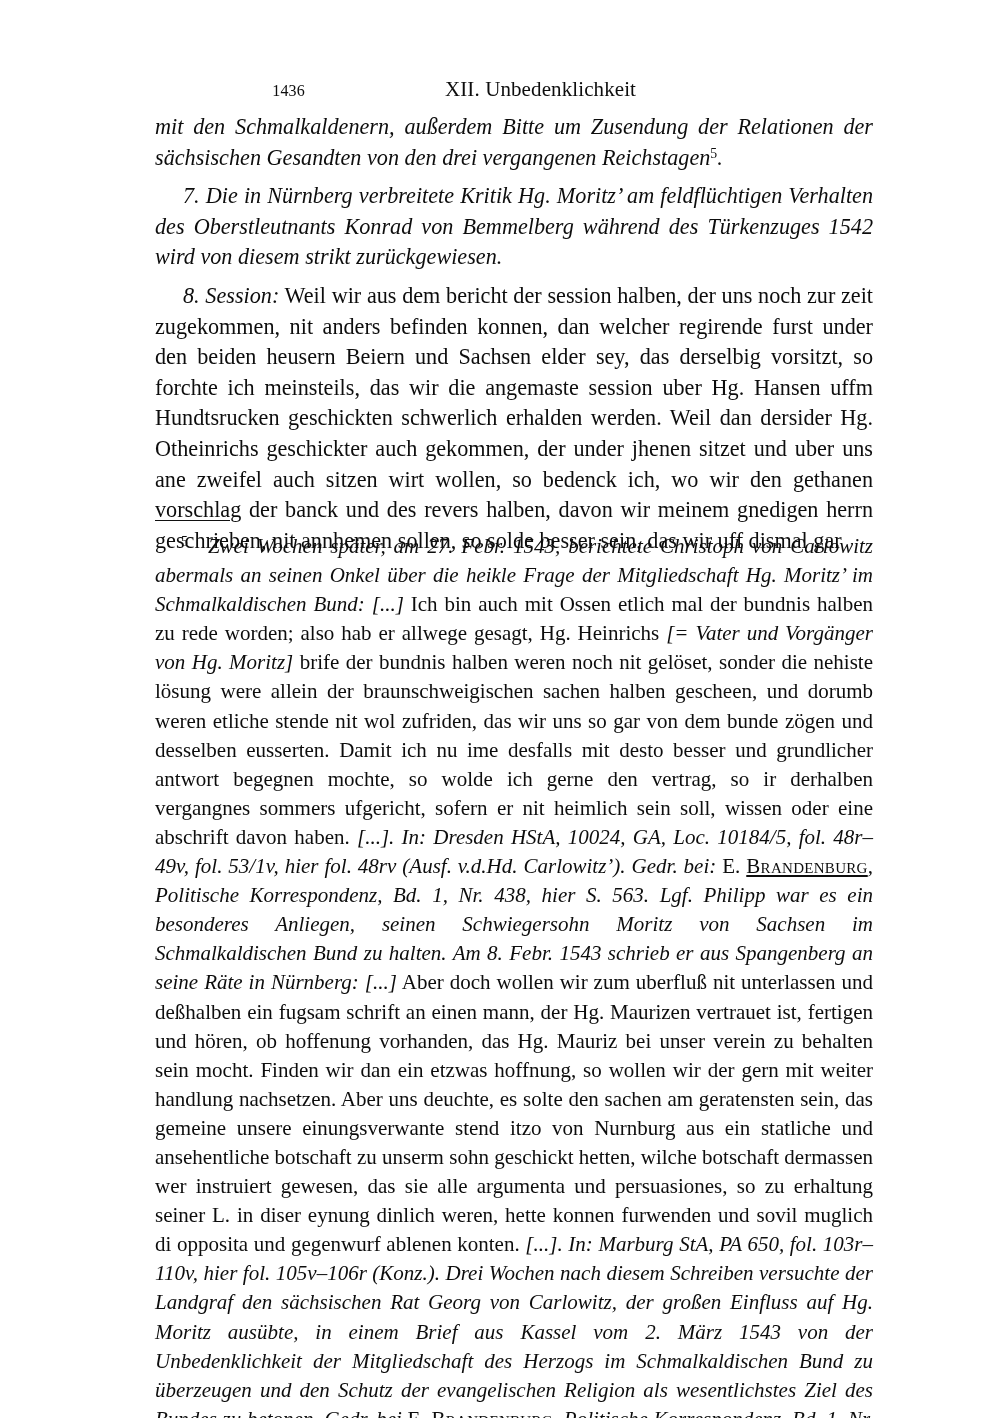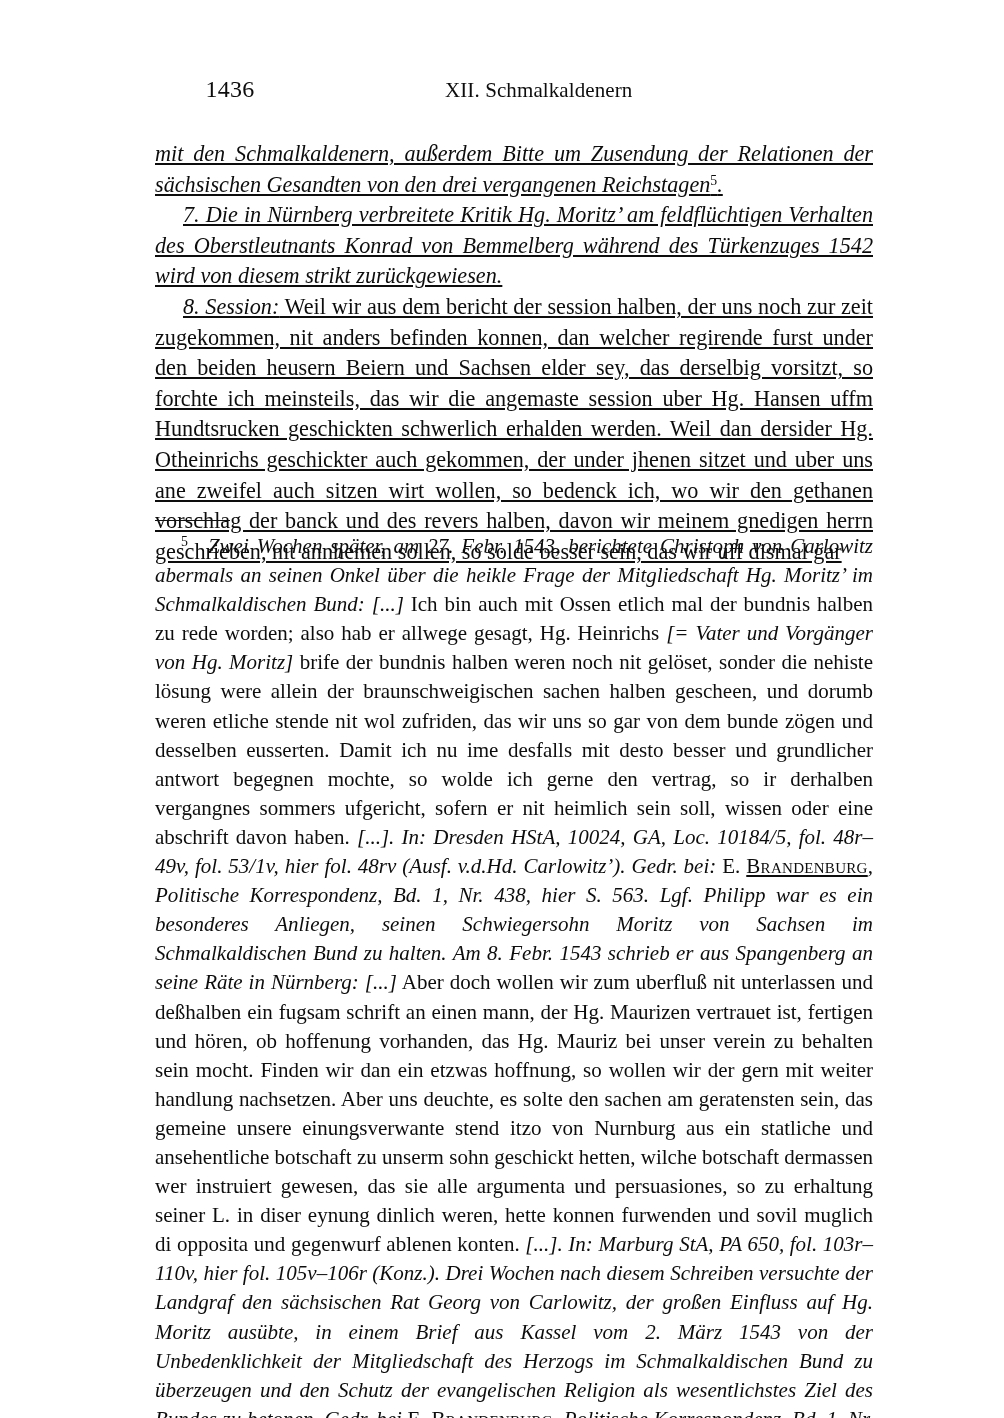--- a/index.html
+++ b/index.html
@@ -30,52 +30,52 @@
     width: 718px;
     height: 30px;
     display: flex;
     align-items: baseline;
     font-size: 23px;
     line-height: 30px;
   }
   .folio {
     width: 150px;
     flex: 0 0 150px;
-    text-align: center;
-    font-size: 24px;
+    text-align: right;
+    font-size: 16px;
     letter-spacing: 0.2px;
   }
   .head-title {
     flex: 1 1 auto;
     text-align: left;
     padding-left: 140px;
     font-size: 21px;
     letter-spacing: 0.1px;
   }
   
   .body-block {
     position: absolute;
-    top: 139px;
+    top: 112px;
     left: 155px;
     width: 718px;
-    text-decoration: underline;
   }
   .para {
     margin: 0;
     text-align: justify;
     text-justify: inter-word;
     font-size: 22.2px;
     line-height: 30.6px;
     hyphens: none;
   }
   .para.it {
     font-style: italic;
   }
   .para.indent {
     text-indent: 28px;
+    margin-top: 8px;
   }
   .roman { font-style: normal; }
   .ital  { font-style: italic; }
   sup.fn {
     font-size: 0.62em;
     vertical-align: 0.52em;
     line-height: 0;
     font-style: normal;
   }
   
@@ -115,21 +115,21 @@
     text-decoration: underline;
   }
 </style>
 </head>
 <body>
 
 <div class="page">
 
   <div class="running-head">
     <span class="folio">1436</span>
-    <span class="head-title">XII. Schmalkaldenern</span>
+    <span class="head-title">XII. Unbedenklichkeit</span>
   </div>
 
   <div class="body-block">
     <p class="para it"><span class="ital">mit den Schmalkaldenern, außerdem Bitte um Zusendung der Relationen der sächsischen Gesandten von den drei vergangenen Reichstagen</span><sup class="fn">5</sup><span class="ital">.</span></p>
     <p class="para it indent"><span class="ital">7. Die in Nürnberg verbreitete Kritik Hg. Moritz’ am feldflüchtigen Verhalten des Oberstleutnants Konrad von Bemmelberg während des Türkenzuges 1542 wird von diesem strikt zurückgewiesen.</span></p>
     <p class="para indent"><span class="ital">8. Session:</span><span class="roman"> Weil wir aus dem bericht der session halben, der uns noch zur zeit zugekommen, nit anders befinden konnen, dan welcher regirende furst under den beiden heusern Beiern und Sachsen elder sey, das derselbig vorsitzt, so forchte ich meinsteils, das wir die angemaste session uber Hg. Hansen uffm Hundtsrucken geschickten schwerlich erhalden werden. Weil dan dersider Hg. Otheinrichs geschickter auch gekommen, der under jhenen sitzet und uber uns ane zweifel auch sitzen wirt wollen, so bedenck ich, wo wir den gethanen vorschlag der banck und des revers halben, davon wir meinem gnedigen herrn geschrieben, nit annhemen sollen, so solde besser sein, das wir uff dismal gar</span></p>
   </div>
 
   <div class="footnotes">
     <div class="fn-rule"></div>

